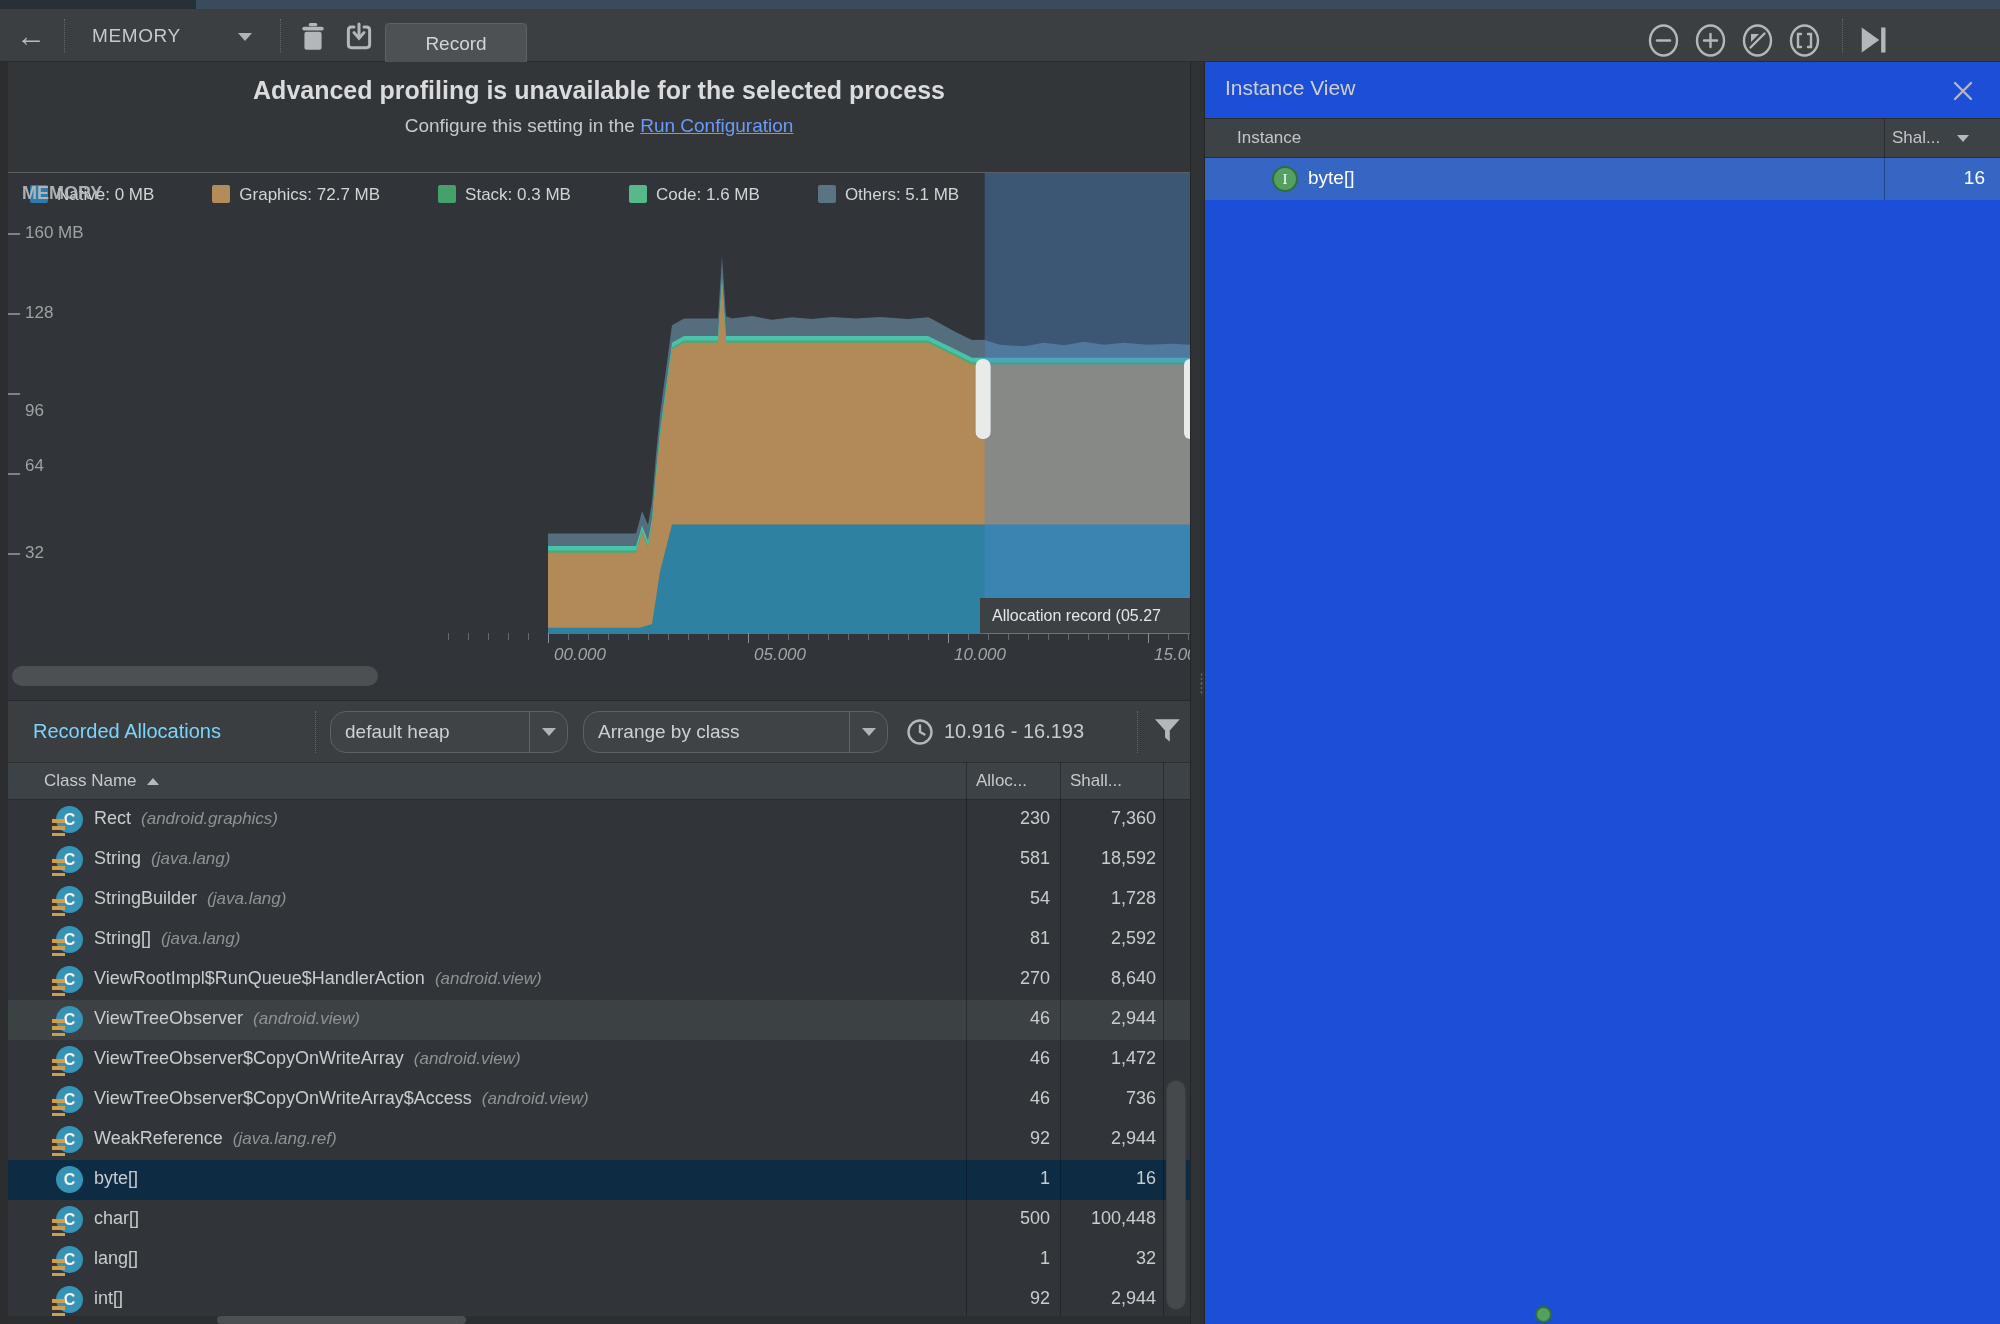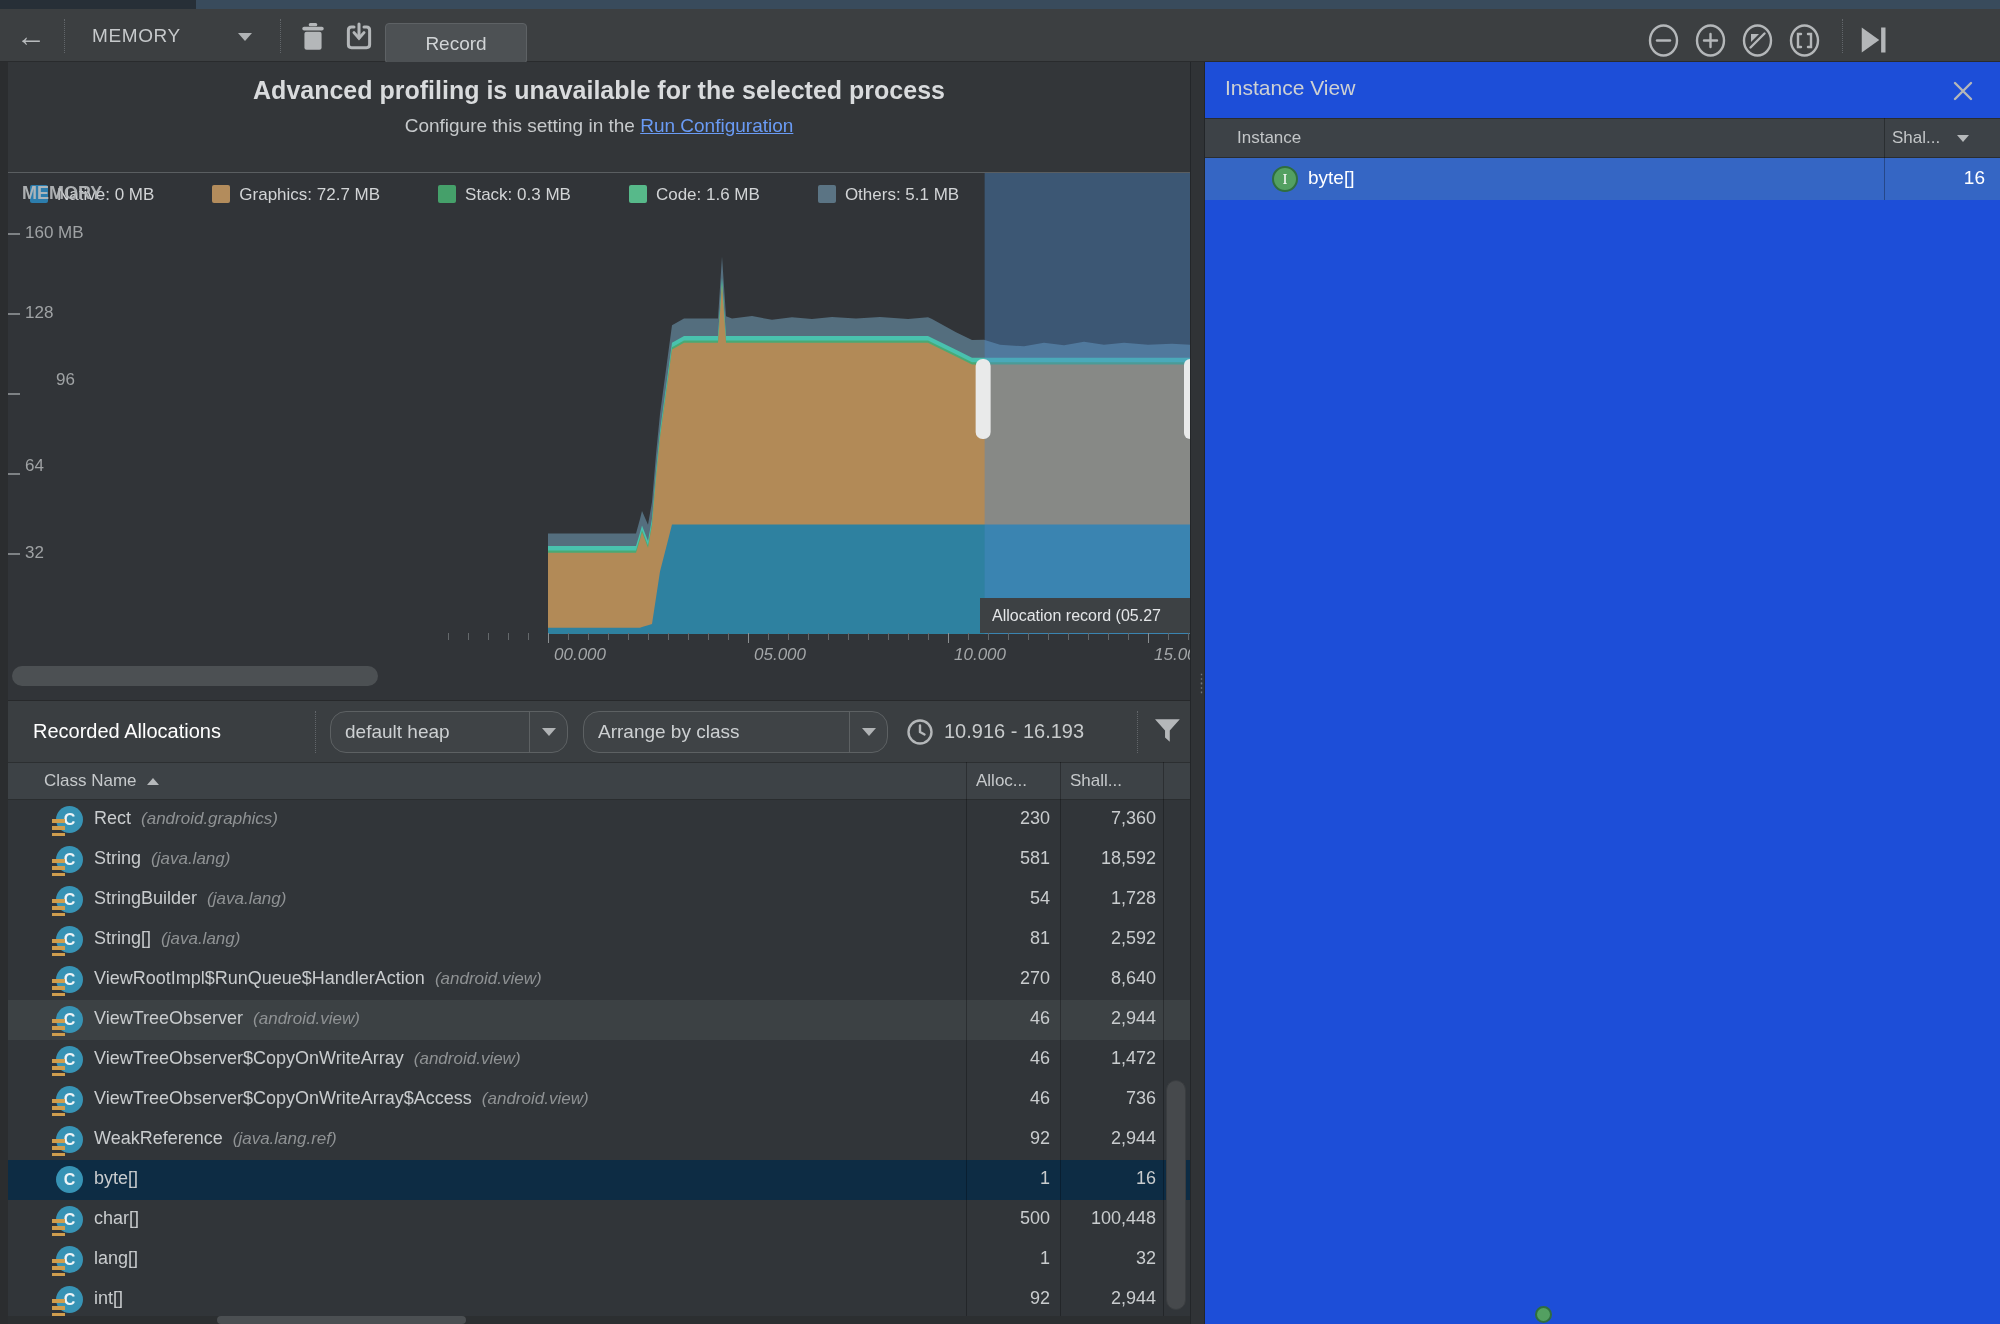--- a/index.html
+++ b/index.html
@@ -46,21 +46,21 @@
   .ytick-dash{position:absolute;left:0;width:12px;height:2px;background:#7e8285;z-index:3;}
   #xaxis{position:absolute;left:0;top:571px;width:1182px;height:36px;z-index:2;font-style:italic;}
   .xtick{position:absolute;top:0;width:1px;background:#64686b;}
   .xtick.major{background:#8b8f92;}
   .xlabel{position:absolute;top:12px;font-size:17px;color:#a3a6a8;white-space:nowrap;}
   .sel-label{position:absolute;z-index:6;background:#3d4144;color:#e4e6e8;font-size:16px;line-height:35px;padding-left:12px;white-space:nowrap;overflow:hidden;}
   .hscroll-pill{position:absolute;left:4px;top:604px;width:366px;height:20px;border-radius:10px;background:#4c5053;z-index:3;}
 
   
   .alloc-bar{position:absolute;left:0;top:638px;width:1182px;height:62px;background:#3a3e41;border-top:1px solid #27292b;display:flex;align-items:center;}
-  .alloc-title{position:absolute;left:25px;font-size:20px;color:#ffffff;}
+  .alloc-title{position:absolute;left:25px;font-size:20px;color:#7dd3fc;}
   .vdot-sep{position:absolute;top:10px;height:42px;border-left:1px dotted #62666a;}
   .combo{position:absolute;top:10px;height:42px;background:#3f4346;border:1px solid #5d6163;border-radius:16px;display:flex;align-items:center;}
   .combo .txt{font-size:19px;color:#cdd0d2;padding:0 14px;flex:1;white-space:nowrap;}
   .combo .arrow-sec{width:38px;height:100%;border-left:1px solid #5d6163;display:flex;align-items:center;justify-content:center;}
   .combo .chev-down{border-left-width:7px;border-right-width:7px;border-top-width:8px;}
   .range-wrap{position:absolute;left:898px;display:flex;align-items:center;gap:10px;}
   .range-text{font-size:20px;color:#c7cacb;}
 
   
   .tbl-header{position:absolute;left:0;top:700px;width:1182px;height:38px;background:#3d4246;border-top:1px solid #2c2f31;border-bottom:1px solid #2a2d2f;color:#c6c9cb;font-size:17px;}
@@ -194,21 +194,21 @@
           <div class="leg-swatch" style="background: rgb(91, 116, 132);"></div>
           <span class="leg-text">Others: 5.1 MB</span>
         </div>
       </div>
     <div id="yaxis">
         <div class="ytick-dash" style="top: 171px;"></div>
         <div class="ytick" style="left: 17px; top: 161px;">160 MB</div>
         <div class="ytick-dash" style="top: 251px;"></div>
         <div class="ytick" style="left: 17px; top: 241px;">128</div>
         <div class="ytick-dash" style="top: 331px;"></div>
-        <div class="ytick" style="left: 17px; top: 308px; margin-left: 31px;">96</div>
+        <div class="ytick" style="left: 17px; top: 339px;">96</div>
         <div class="ytick-dash" style="top: 411px;"></div>
         <div class="ytick" style="left: 17px; top: 394px;">64</div>
         <div class="ytick-dash" style="top: 491px;"></div>
         <div class="ytick" style="left: 17px; top: 481px;">32</div>
       </div>
     <div id="xaxis">
         <div class="xtick" style="left: 440px; height: 7px;"></div>
         <div class="xtick" style="left: 460px; height: 7px;"></div>
         <div class="xtick" style="left: 480px; height: 7px;"></div>
         <div class="xtick" style="left: 500px; height: 7px;"></div>

